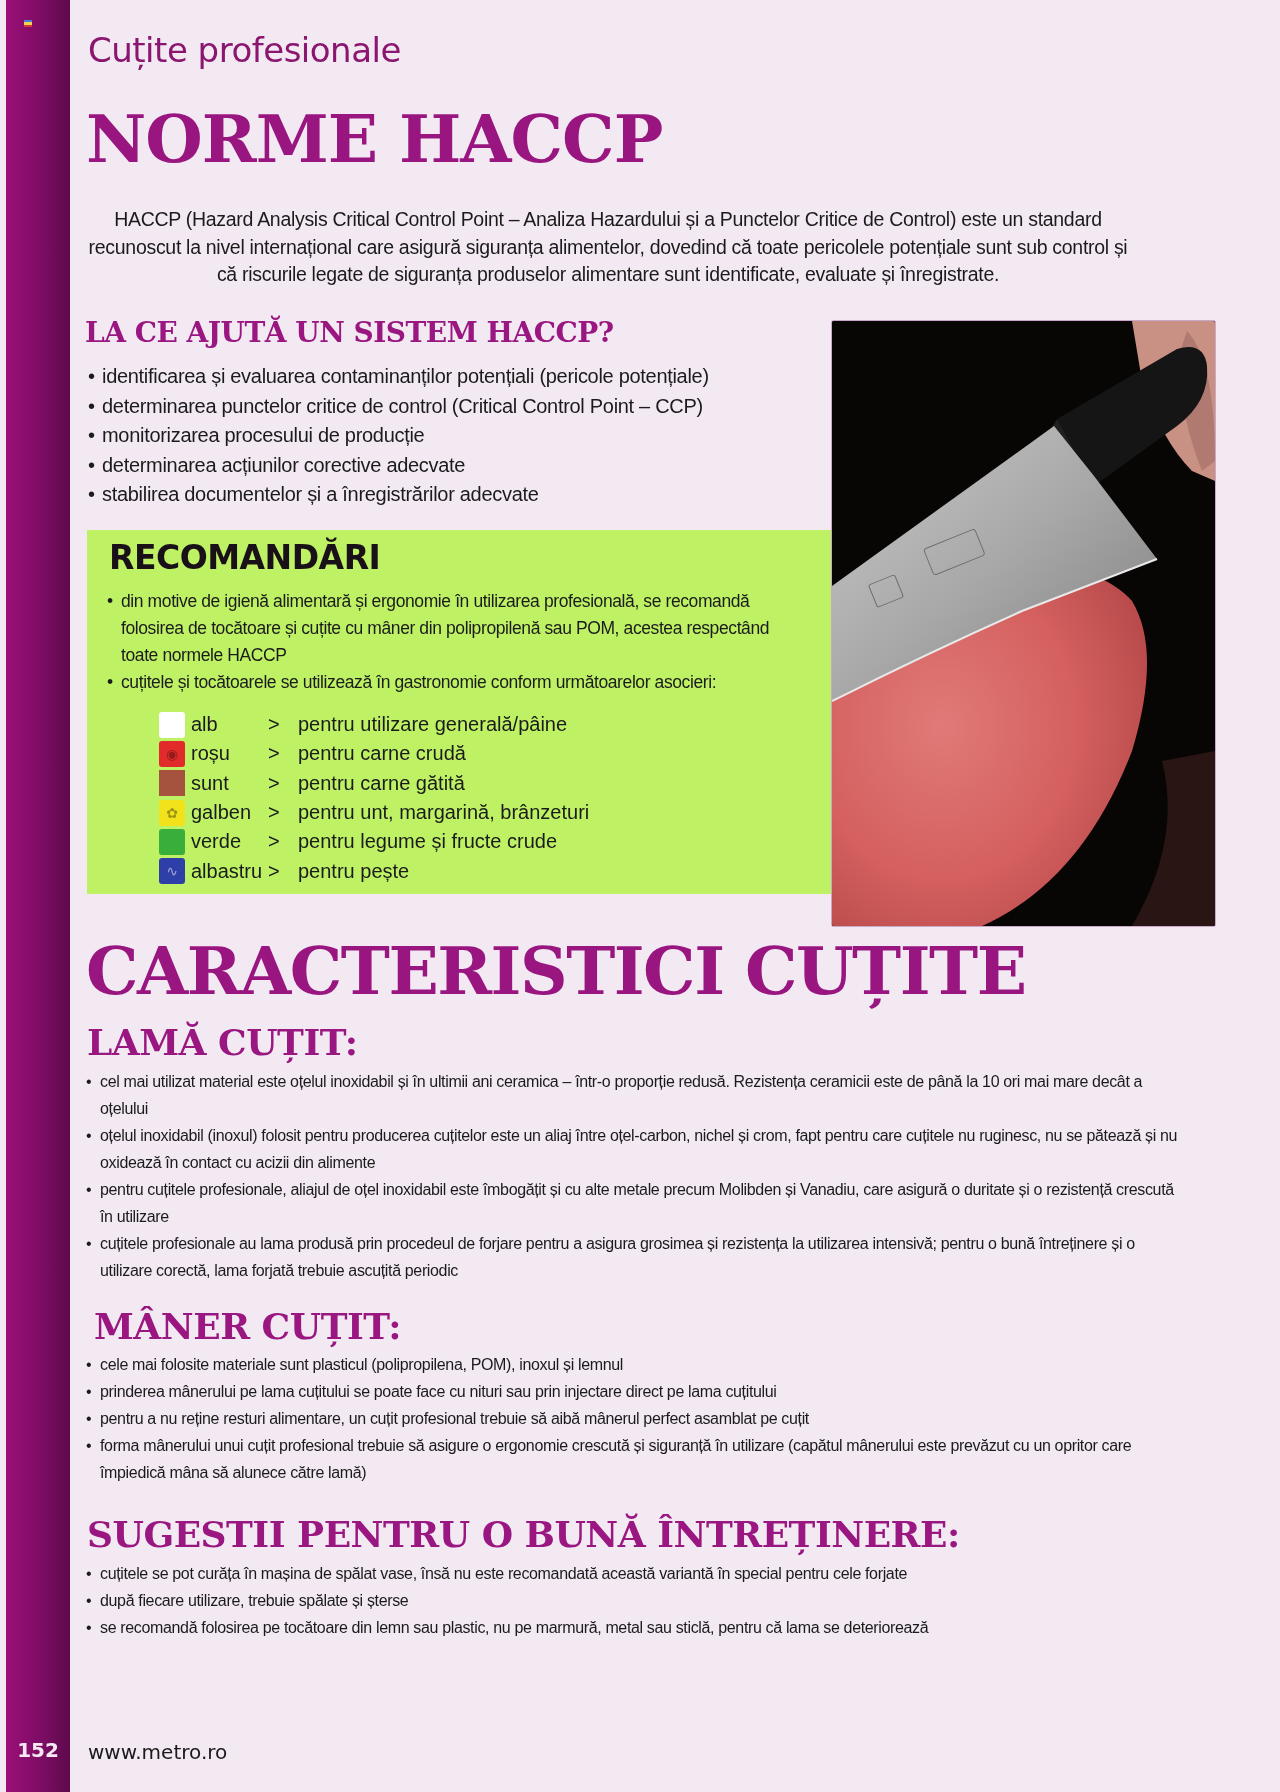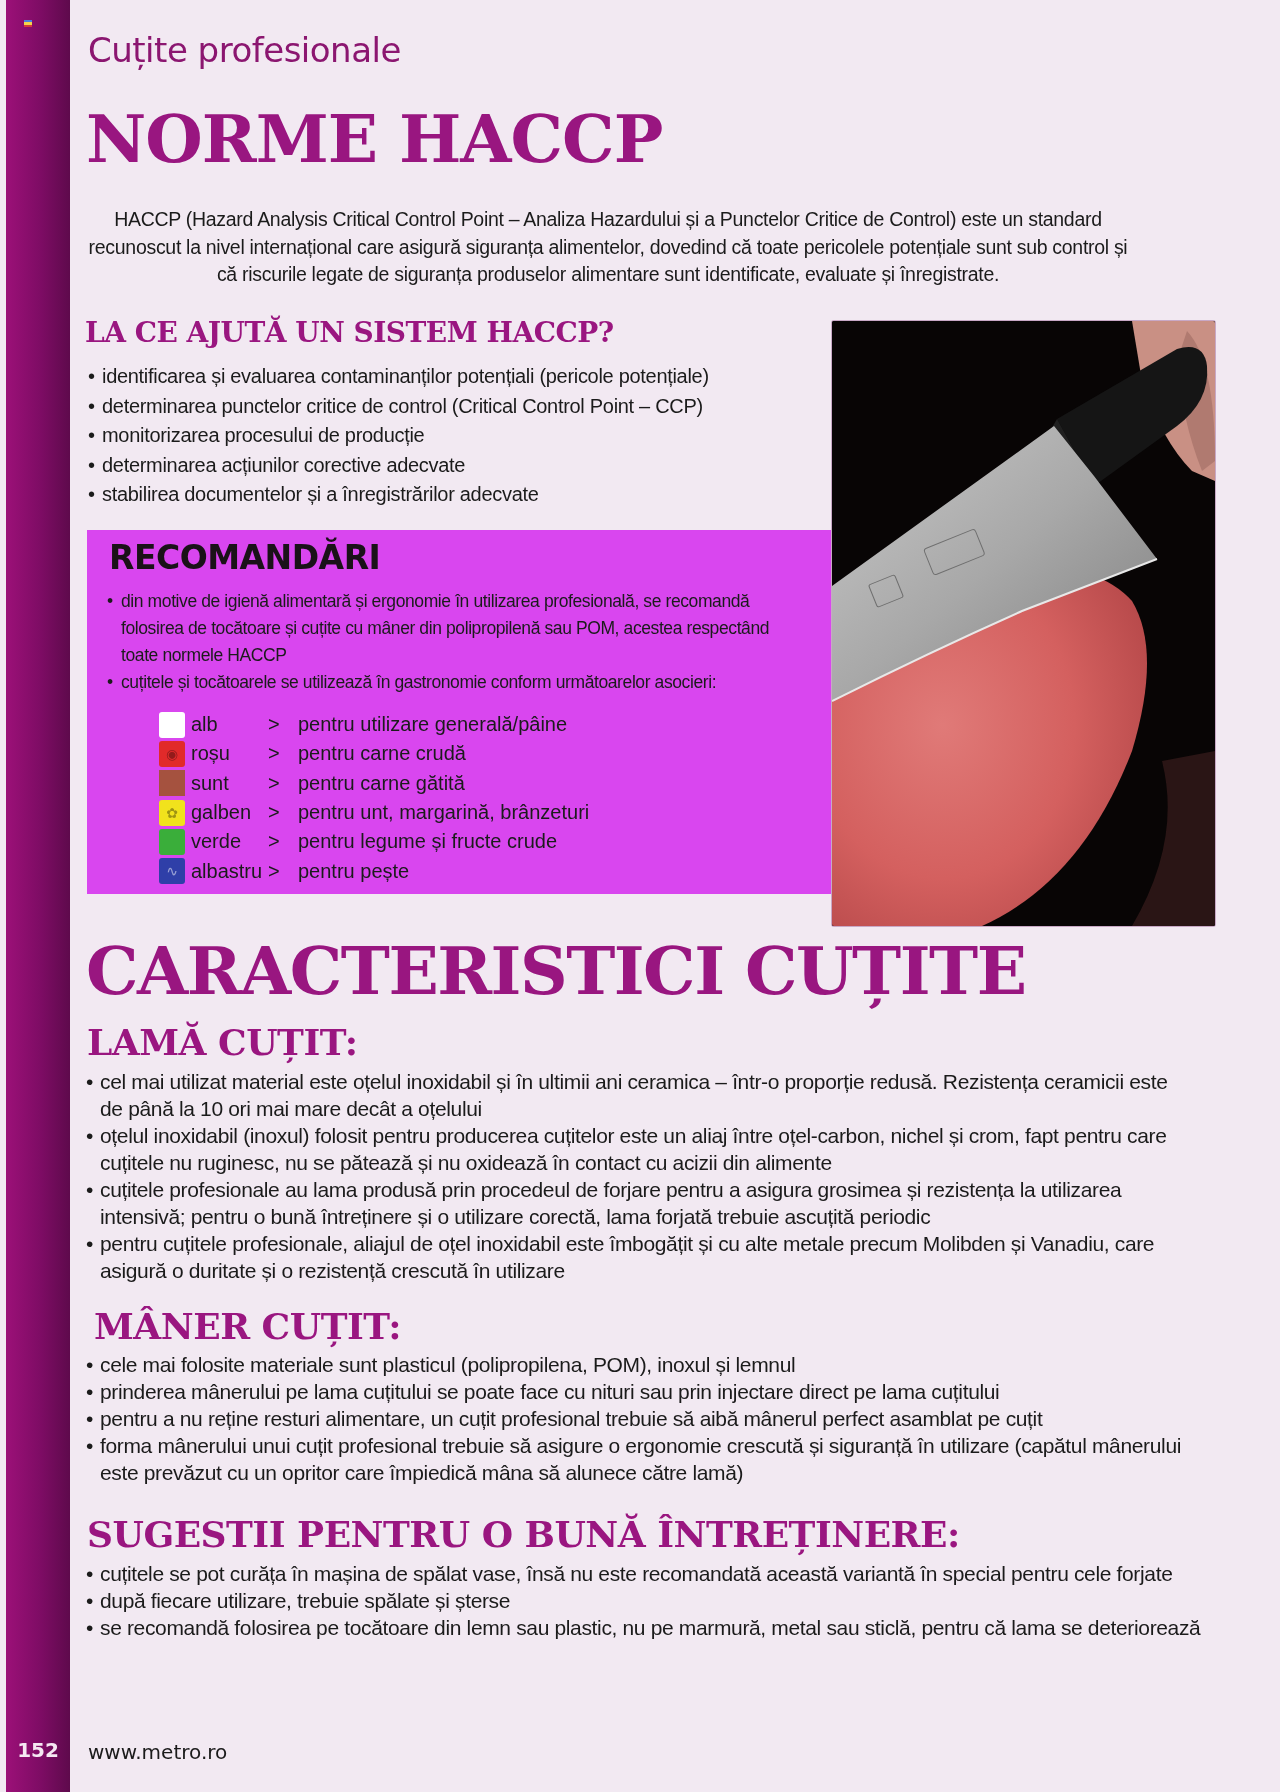--- a/index.html
+++ b/index.html
@@ -45,21 +45,21 @@
     font-family: "DejaVu Serif", serif; letter-spacing: -0.5px;
   }
   .bullets { position: absolute; list-style: none; color: #1b1b1b; }
   .bullets li { position: relative; padding-left: 14px; }
   .bullets li::before {
     content: "\2022"; position: absolute; left: 0; top: 0;
   }
   .haccp-list { left: 88px; top: 362px; width: 650px; font-size: 20px; line-height: 29.5px; letter-spacing: -0.3px; }
   .recom-box {
     position: absolute; left: 87px; top: 530px; width: 745px; height: 364px;
-    background: #d946ef;
+    background: #bef264;
   }
   .recom-title {
     position: absolute; left: 22px; top: 8px; font-size: 33px; font-weight: bold;
     color: #1a1118; font-family: "DejaVu Sans", sans-serif; letter-spacing: -0.5px;
   }
   .recom-list {
     left: 20px; top: 58px; width: 700px; font-size: 17.5px; line-height: 27px; letter-spacing: -0.4px;
   }
   .legend { position: absolute; left: 48px; top: 180px; }
   .legend-row {
@@ -74,21 +74,21 @@
   .photo {
     position: absolute; left: 832px; top: 321px; width: 383px; height: 605px;
     background: #070404; overflow: hidden; border-radius: 2px;
     box-shadow: 0 0 0 1px #c8a8c6;
   }
   .caracteristici {
     position: absolute; left: 86px; top: 932px;
     font-size: 66px; font-weight: bold; color: #991680;
     font-family: "DejaVu Serif", serif; letter-spacing: -1.5px;
   }
-  .body-list { left: 86px; width: 1100px; font-size: 21px; line-height: 27px; letter-spacing: -0.35px; }
+  .body-list { left: 86px; width: 1100px; font-size: 16px; line-height: 27px; letter-spacing: -0.35px; }
   .footer-url {
     position: absolute; left: 88px; top: 1740px; font-size: 20px; color: #1b1b1b;
     font-family: "DejaVu Sans", sans-serif;
   }
 </style>
 </head>
 <body>
 
 <div class="sidebar">
   <div class="flag-icon">
@@ -193,22 +193,22 @@
     <path d="M330 440 Q350 520 300 605 L383 605 L383 430 Z" fill="#2a1515"></path>
   </svg>
 </div>
 
 <div class="caracteristici">CARACTERISTICI CUȚITE</div>
 
 <div class="h2" style="left:87px; top:1021px; font-size:36px;">LAMĂ CUȚIT:</div>
 <ul class="bullets body-list" style="top:1068px;">
   <li>cel mai utilizat material este oțelul inoxidabil și în ultimii ani ceramica – într-o proporție redusă. Rezistența ceramicii este de până la 10 ori mai mare decât a oțelului</li>
   <li>oțelul inoxidabil (inoxul) folosit pentru producerea cuțitelor este un aliaj între oțel-carbon, nichel și crom, fapt pentru care cuțitele nu ruginesc, nu se pătează și nu oxidează în contact cu acizii din alimente</li>
+  <li>pentru cuțitele profesionale, aliajul de oțel inoxidabil este îmbogățit și cu alte metale precum Molibden și Vanadiu, care asigură o duritate și o rezistență crescută în utilizare</li>
   <li>cuțitele profesionale au lama produsă prin procedeul de forjare pentru a asigura grosimea și rezistența la utilizarea intensivă; pentru o bună întreținere și o utilizare corectă, lama forjată trebuie ascuțită periodic</li>
-  <li>pentru cuțitele profesionale, aliajul de oțel inoxidabil este îmbogățit și cu alte metale precum Molibden și Vanadiu, care asigură o duritate și o rezistență crescută în utilizare</li>
 </ul>
 
 <div class="h2" style="left:87px; top:1305px; font-size:36px;margin-left:7px;">MÂNER CUȚIT:</div>
 <ul class="bullets body-list" style="top:1351px;">
   <li>cele mai folosite materiale sunt plasticul (polipropilena, POM), inoxul și lemnul</li>
   <li>prinderea mânerului pe lama cuțitului se poate face cu nituri sau prin injectare direct pe lama cuțitului</li>
   <li>pentru a nu reține resturi alimentare, un cuțit profesional trebuie să aibă mânerul perfect asamblat pe cuțit</li>
   <li>forma mânerului unui cuțit profesional trebuie să asigure o ergonomie crescută și siguranță în utilizare (capătul mânerului este prevăzut cu un opritor care împiedică mâna să alunece către lamă)</li>
 </ul>
 

